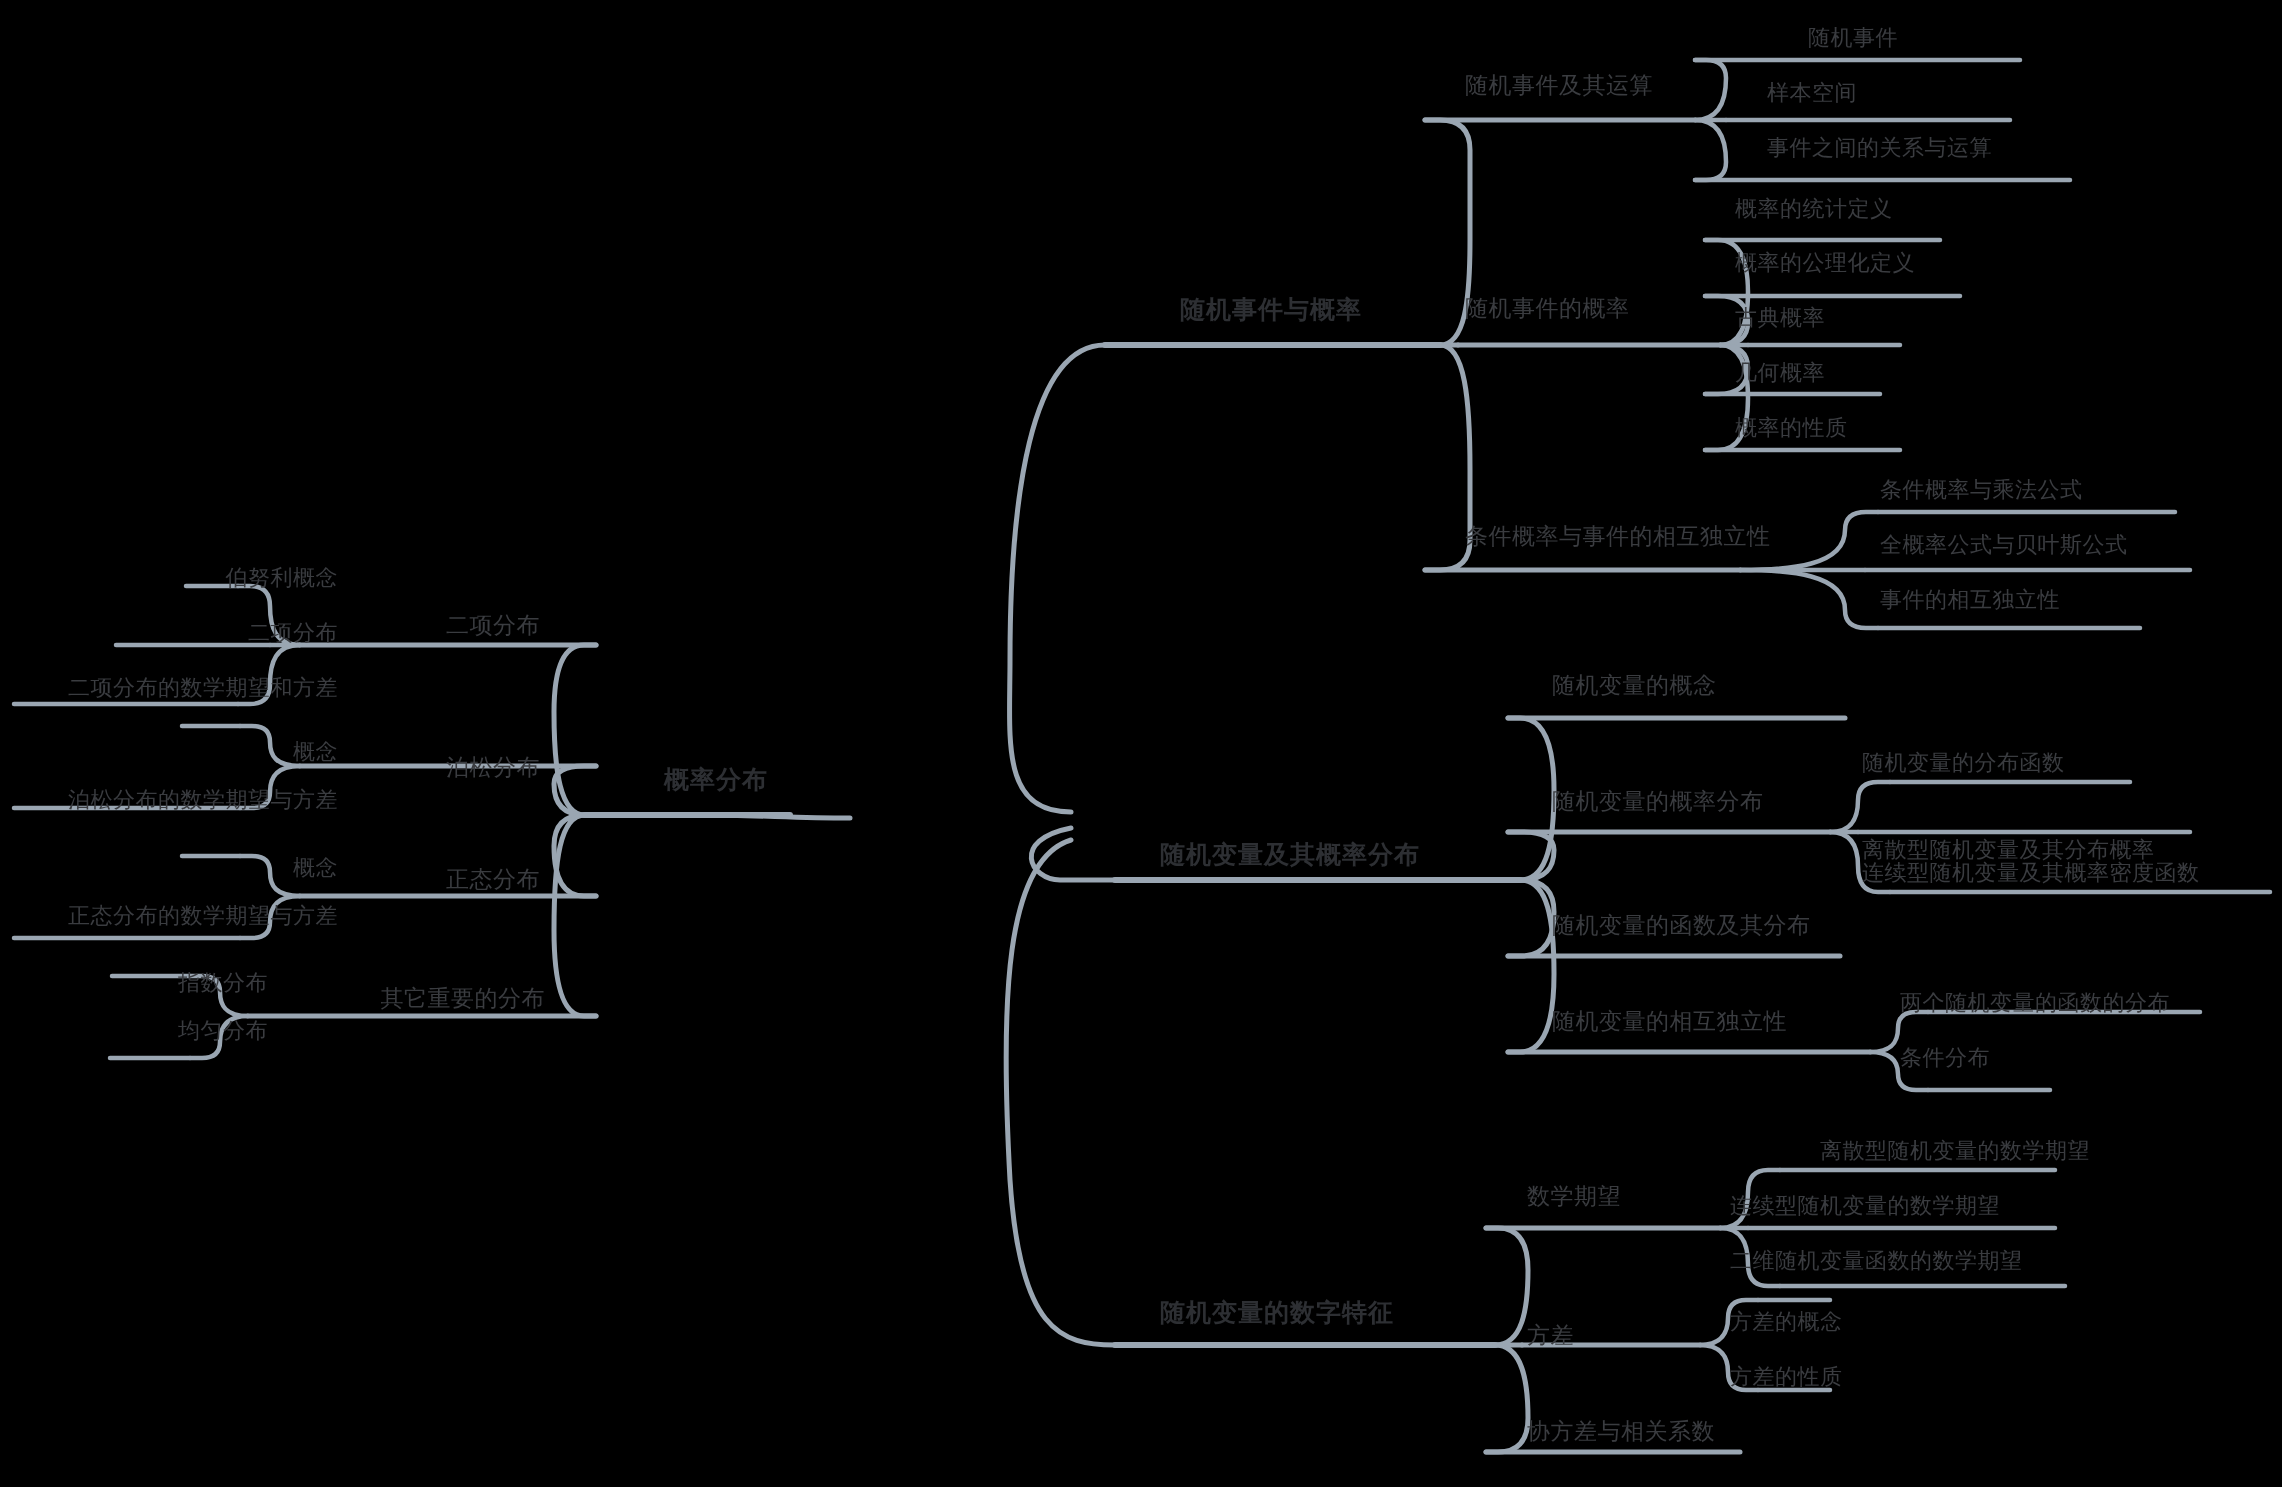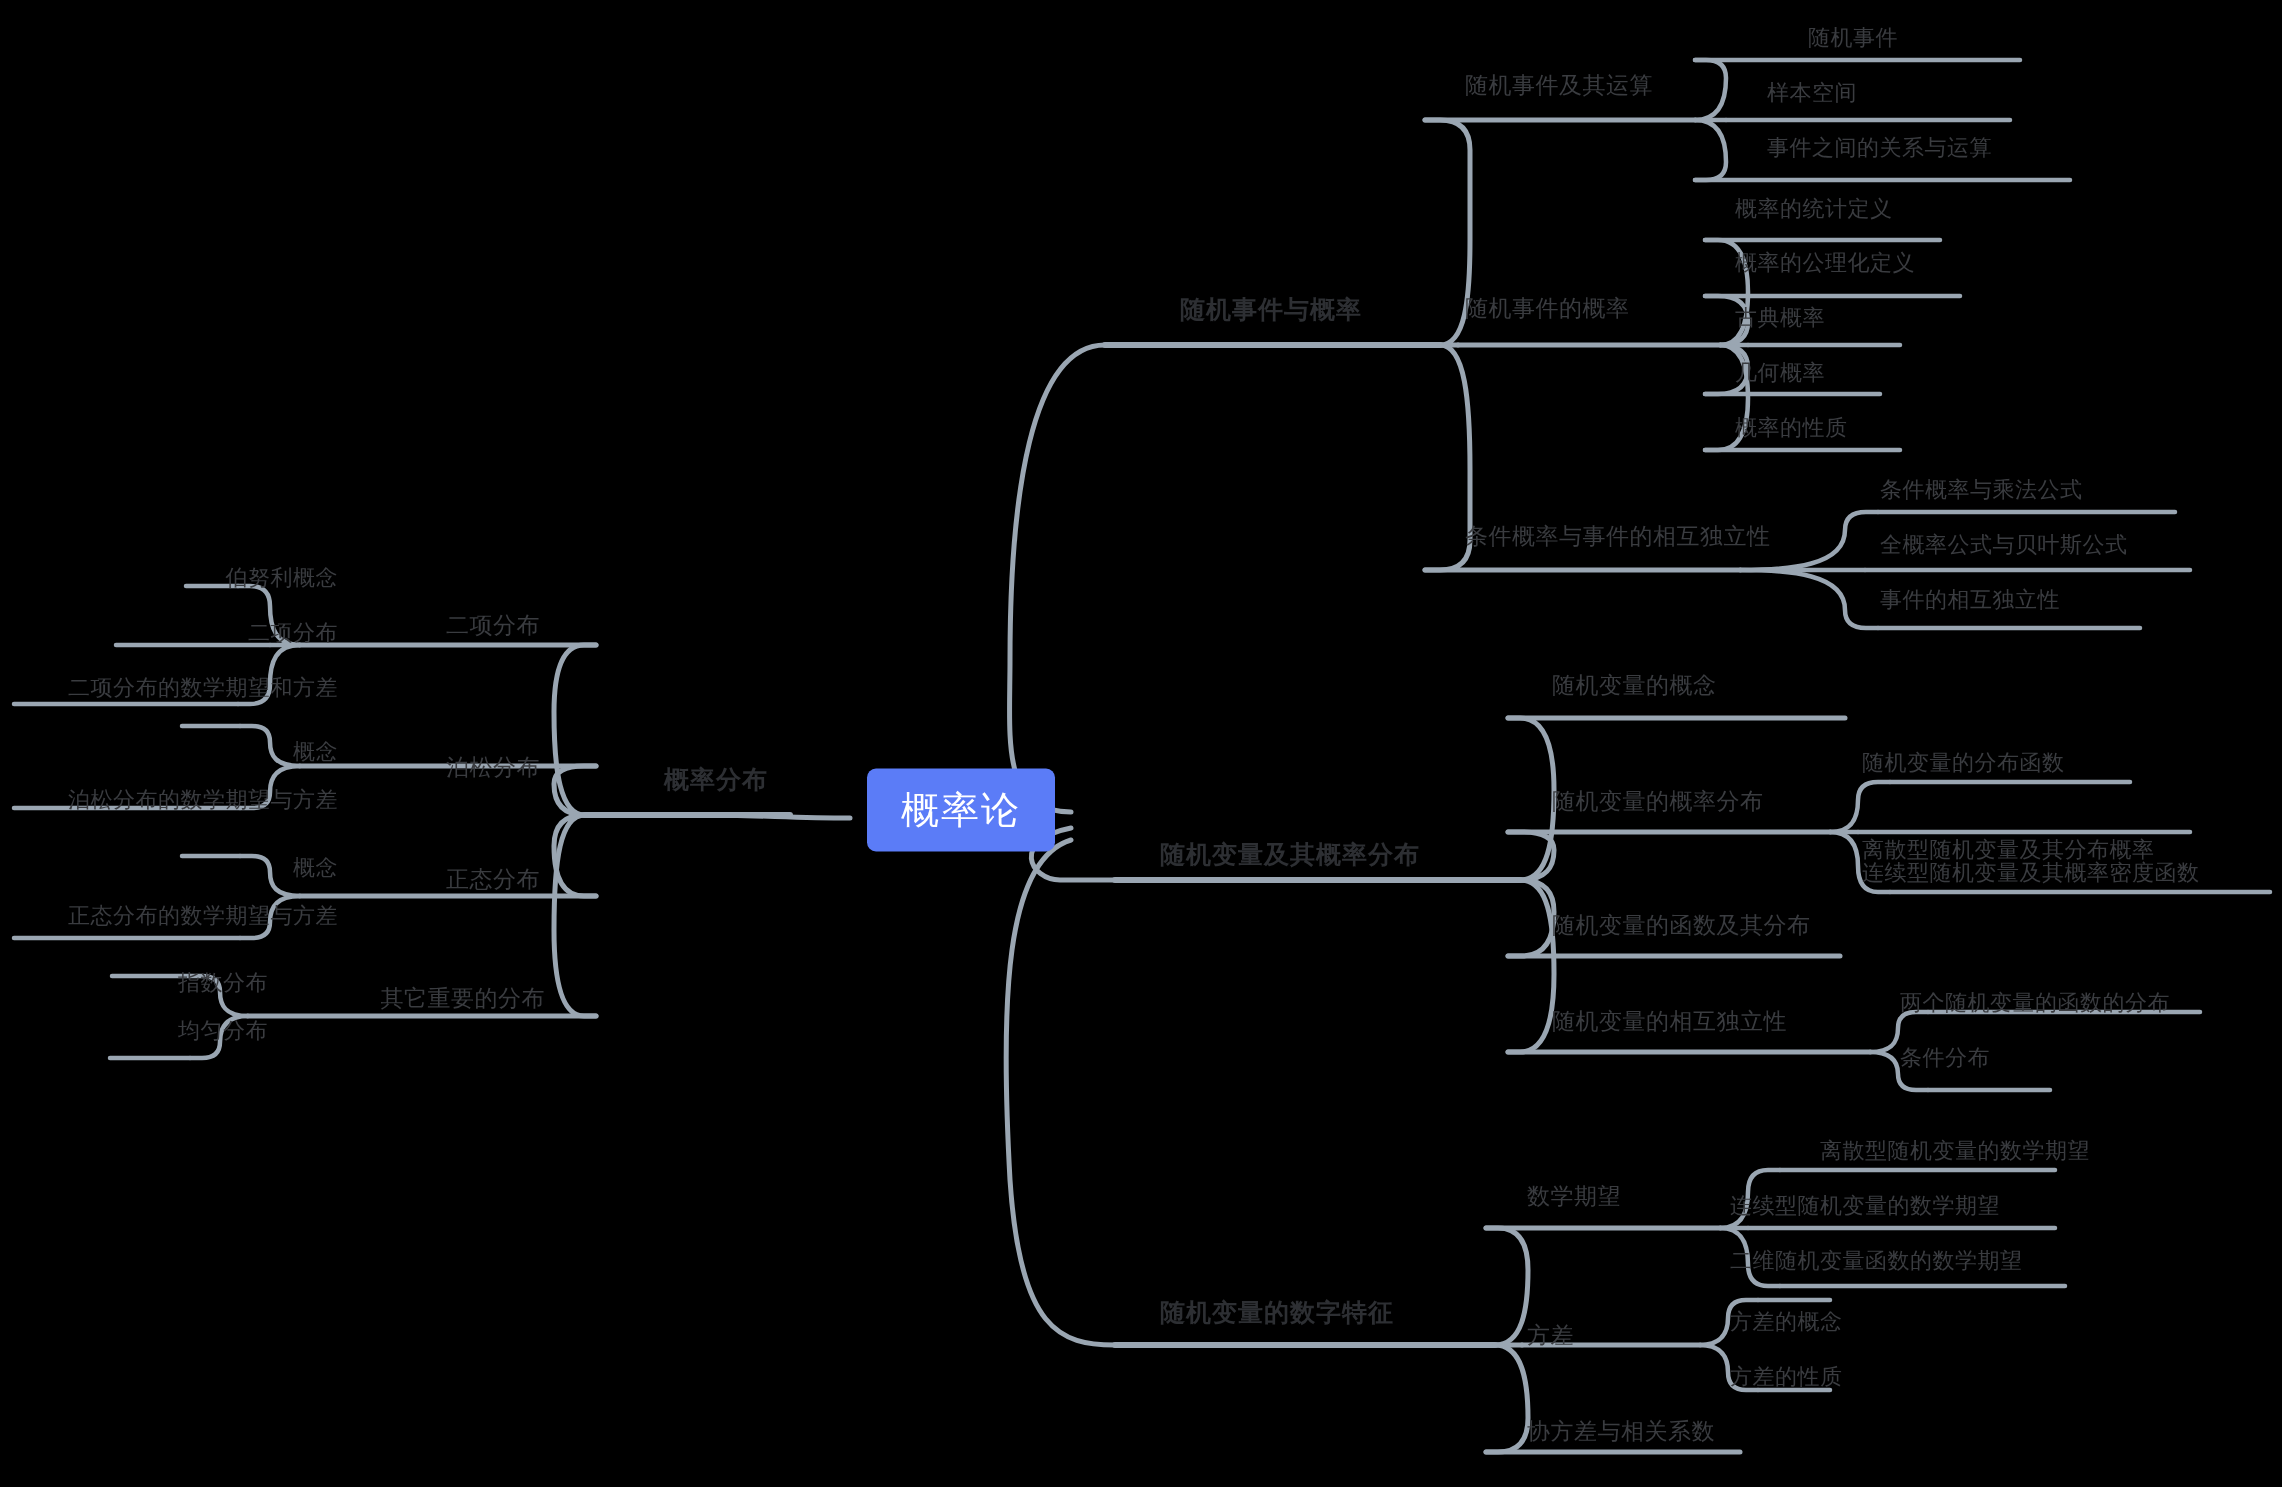--- a/index.html
+++ b/index.html
@@ -118,21 +118,20 @@
       <path d="M300 896 C276 896 270 886 270 872 Q270 856 252 856 L240 856" stroke="#9aa6b2" stroke-width="4.5" fill="none" stroke-linecap="round"></path>
       <path d="M300 896 C276 896 270 908 270 922 Q270 938 252 938 L240 938" stroke="#9aa6b2" stroke-width="4.5" fill="none" stroke-linecap="round"></path>
       <path d="M182 856 L240 856" stroke="#9aa6b2" stroke-width="4.5" fill="none" stroke-linecap="round"></path>
       <path d="M14 938 L240 938" stroke="#9aa6b2" stroke-width="4.5" fill="none" stroke-linecap="round"></path>
       <path d="M248 1016 C226 1016 220 1006 220 992 Q220 976 202 976 L190 976" stroke="#9aa6b2" stroke-width="4.5" fill="none" stroke-linecap="round"></path>
       <path d="M248 1016 C226 1016 220 1028 220 1042 Q220 1058 202 1058 L190 1058" stroke="#9aa6b2" stroke-width="4.5" fill="none" stroke-linecap="round"></path>
       <path d="M112 976 L190 976" stroke="#9aa6b2" stroke-width="4.5" fill="none" stroke-linecap="round"></path>
       <path d="M110 1058 L190 1058" stroke="#9aa6b2" stroke-width="4.5" fill="none" stroke-linecap="round"></path>
     </svg>
 
-  <div class="root" id="root-node" style="left:961px;top:810px;">概率论</div>
 
   <div class="node right" style="left:1160px;top:310px;margin-left:20px;">
     <span class="lbl l1">随机事件与概率</span></div>
 
   <div class="node right" style="left:1465px;top:86px;">
     <span class="lbl l2">随机事件及其运算</span></div>
   <div class="node right" style="left:1767px;top:38px;margin-left:41px;">
     <span class="lbl l3">随机事件</span></div>
   <div class="node right" style="left:1767px;top:93px;">
     <span class="lbl l3">样本空间</span></div>

